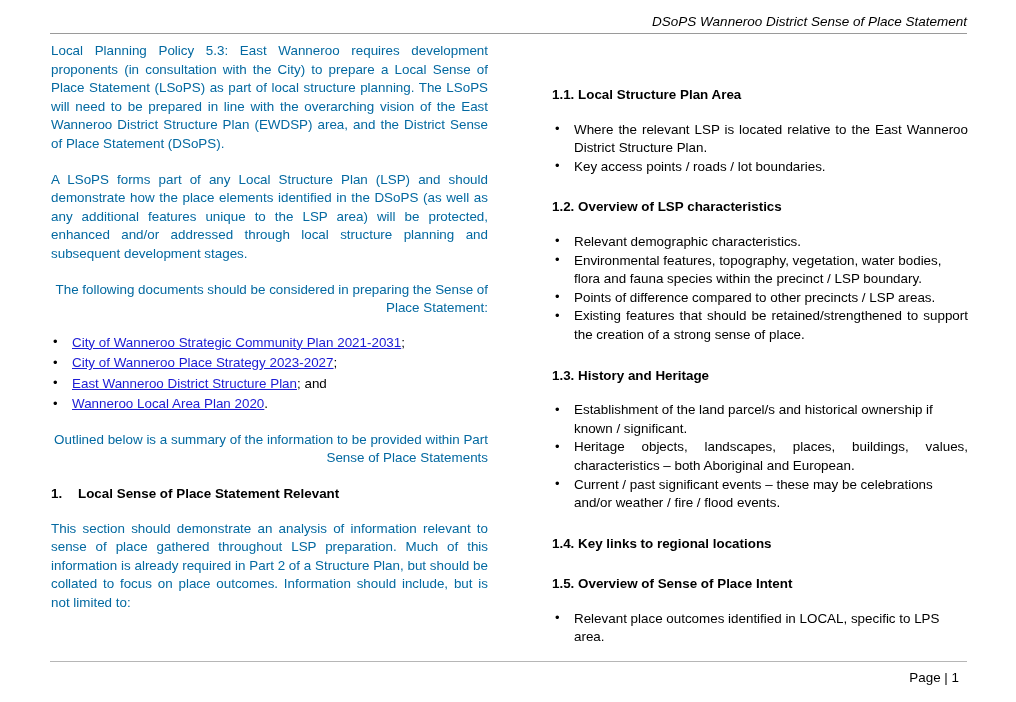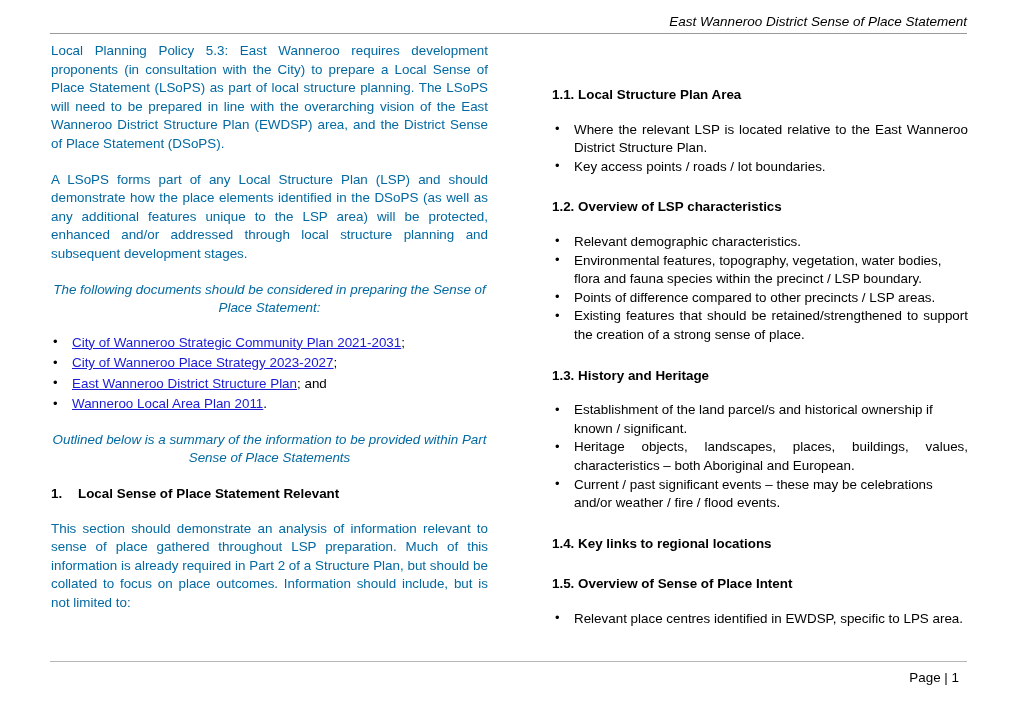--- a/index.html
+++ b/index.html
@@ -74,21 +74,21 @@
 
   
   p.body {
     font-size: 13.4px;
     line-height: 18.6px;
     text-align: justify;
     margin: 0 0 17px 0;
     color: #0369a1;
   }
   p.body.tight { margin-bottom: 15px; }
-  p.body.left { text-align: center; font-style: italic; }
+  p.body.left { text-align: right; }
 
   
   ul.linklist {
     list-style: none;
     margin: 0 0 16px 0;
     padding: 0;
   }
   ul.linklist li {
     font-size: 13.4px;
     line-height: 20.5px;
@@ -177,21 +177,21 @@
     line-height: 18px;
     color: #000;
   }
 </style>
 </head>
 <body>
 
 <div class="page">
 
   <div class="header">
-    <span class="header-title">East Wanneroo District Sense of Place Statement</span>
+    <span class="header-title">DSoPS Wanneroo District Sense of Place Statement</span>
   </div>
   <div class="header-rule"></div>
 
   <div class="col col-left">
 
 
     <p class="body">Local Planning Policy 5.3: East Wanneroo requires development proponents (in consultation with the City) to prepare a Local Sense of Place Statement (LSoPS) as part of local structure planning. The LSoPS will need to be prepared in line with the overarching vision of the East Wanneroo District Structure Plan (EWDSP) area, and the District Sense of Place Statement (DSoPS).</p>
 
     <p class="body">A LSoPS forms part of any Local Structure Plan (LSP) and should demonstrate how the place elements identified in the DSoPS (as well as any additional features unique to the LSP area) will be protected, enhanced and/or addressed through local structure planning and subsequent development stages.</p>
 
@@ -201,21 +201,21 @@
       <li>
         <a class="doclink" href="#">City of Wanneroo Strategic Community Plan 2021-2031</a><span class="punct">;</span>
       </li>
       <li>
         <a class="doclink" href="#">City of Wanneroo Place Strategy 2023-2027</a><span class="punct">;</span>
       </li>
       <li>
         <a class="doclink" href="#">East Wanneroo District Structure Plan</a><span class="punct">; and</span>
       </li>
       <li>
-        <a class="doclink" href="#">Wanneroo Local Area Plan 2011</a><span class="punct">.</span>
+        <a class="doclink" href="#">Wanneroo Local Area Plan 2020</a><span class="punct">.</span>
       </li>
     </ul>
 
     <p class="body left">Outlined below is a summary of the information to be provided within Part Sense of Place Statements</p>
 
     <div class="num-heading">
       <span class="num">1.</span>
       <span class="txt">Local Sense of Place Statement Relevant</span>
     </div>
 
@@ -243,21 +243,21 @@
     <ul class="bullets">
       <li class="nojustify">Establishment of the land parcel/s and historical ownership if known / significant.</li>
       <li>Heritage objects, landscapes, places, buildings, values, characteristics – both Aboriginal and European.</li>
       <li class="nojustify">Current / past significant events – these may be celebrations and/or weather / fire / flood events.</li>
     </ul>
 
     <h3 class="sub-heading spaced-top">1.4. Key links to regional locations</h3>
 
     <h3 class="sub-heading spaced-top">1.5. Overview of Sense of Place Intent</h3>
     <ul class="bullets">
-      <li class="nojustify">Relevant place centres identified in EWDSP, specific to LPS area.</li>
+      <li class="nojustify">Relevant place outcomes identified in LOCAL, specific to LPS area.</li>
     </ul>
 
   </div>
 
   <div class="footer-rule"></div>
   <div class="footer-text">Page | 1</div>
 
 </div>
 
 </body></html>

